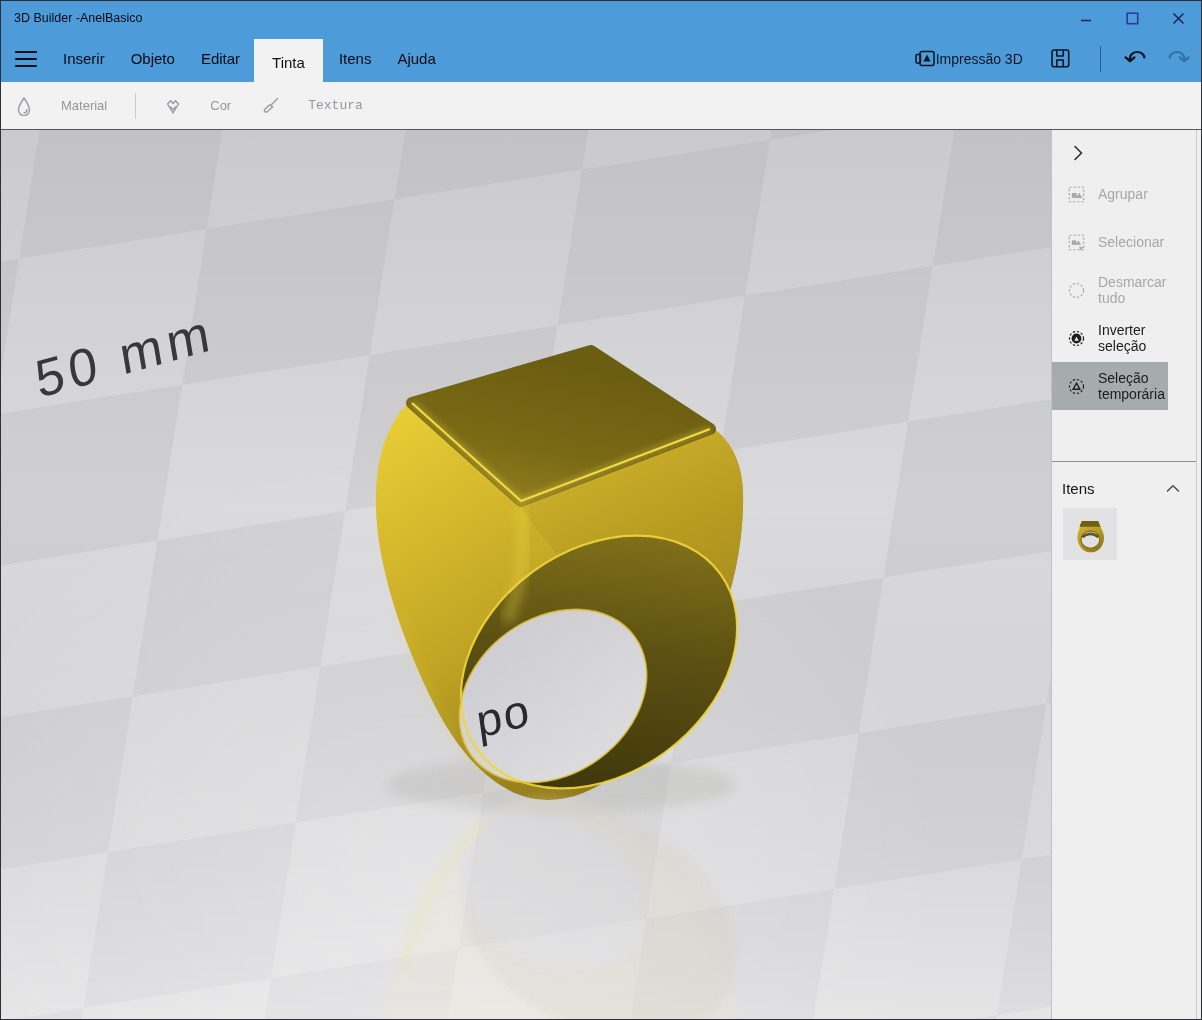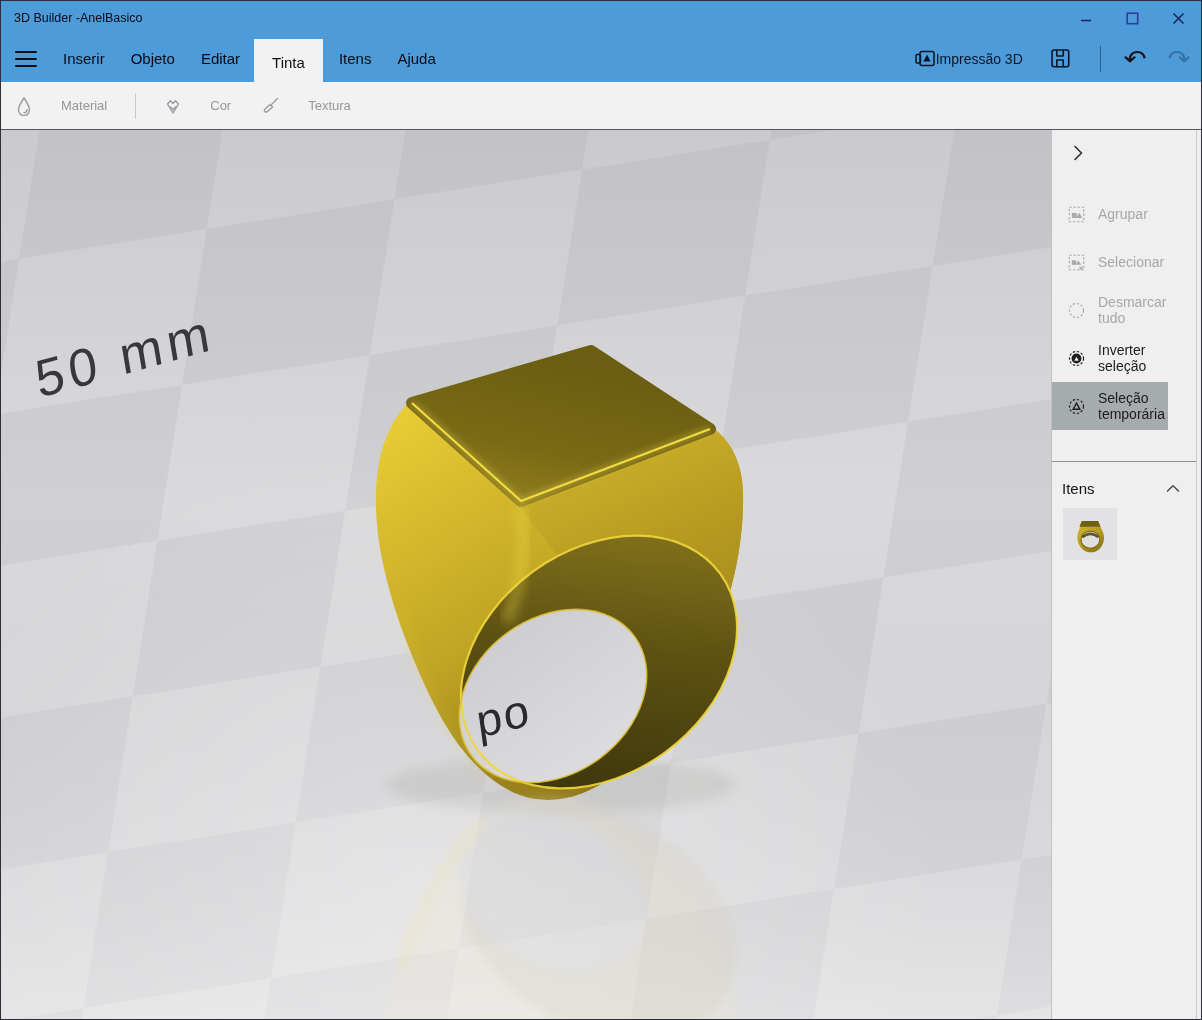--- a/index.html
+++ b/index.html
@@ -29,31 +29,31 @@
   .save-btn{margin-left:28px;display:flex;align-items:center;}
   .menu-sep{width:1px;height:26px;background:rgba(10,20,40,.45);margin:0 24px 0 30px;}
   .undo-glyph{font-size:24px;color:#12121a;line-height:1;transform:scaleX(1.15);}
   .redo-glyph{font-size:24px;color:rgba(18,40,70,.38);line-height:1;margin-left:24px;transform:scaleX(1.15);}
   
   .toolbar{height:48px;background:#f2f2f3;display:flex;align-items:center;
     border-bottom:1px solid #55565c;flex:0 0 auto;}
   .tool-item{display:flex;align-items:center;gap:28px;font-size:13px;color:#97979b;}
   .tool-item.first{margin-left:14px;}
   .tool-sep{width:1px;height:26px;background:#c9c9cc;margin:0 28px;}
-  .tool-item + .tool-item{margin-left:30px;}
+  .tool-item + .tool-item{margin-left:30px;font-family:Liberation Mono, monospace;}
   
   .main{flex:1;display:flex;position:relative;min-height:0;}
   .viewport{flex:1;position:relative;overflow:hidden;}
   .viewport svg{display:block;}
   
   .panel{width:150px;background:#efeff0;border-left:1px solid #c2c2c5;position:relative;flex:0 0 auto;}
   .panel::after{content:"";position:absolute;top:0;bottom:0;right:4px;width:1px;background:#cacacd;}
   .panel-expand{position:absolute;top:12px;left:15px;width:22px;height:22px;
     display:flex;align-items:center;justify-content:center;}
-  .tools{position:absolute;top:60px;left:0;right:33px;}
+  .tools{position:absolute;top:40px;left:0;right:33px;}
   .tool-row{height:48px;display:flex;align-items:center;padding-left:16px;}
   .tool-row .ticon{width:17px;height:17px;flex:0 0 auto;}
   .tool-row .tlabel{margin-left:13px;font-size:14px;color:#1c1c1e;line-height:16px;}
   .tool-row.disabled .tlabel{color:#a7a7aa;}
   .tool-row.selected{background:#a6abae;}
   .tool-row.selected .tlabel{width:72px;}
   .panel-divider{position:absolute;top:331px;left:0;right:5px;height:1px;background:#8f8f92;}
   .items-header{position:absolute;top:338px;left:0;right:5px;height:40px;
     display:flex;align-items:center;}
   .items-header .ilabel{margin-left:10px;font-size:15px;color:#141416;}

